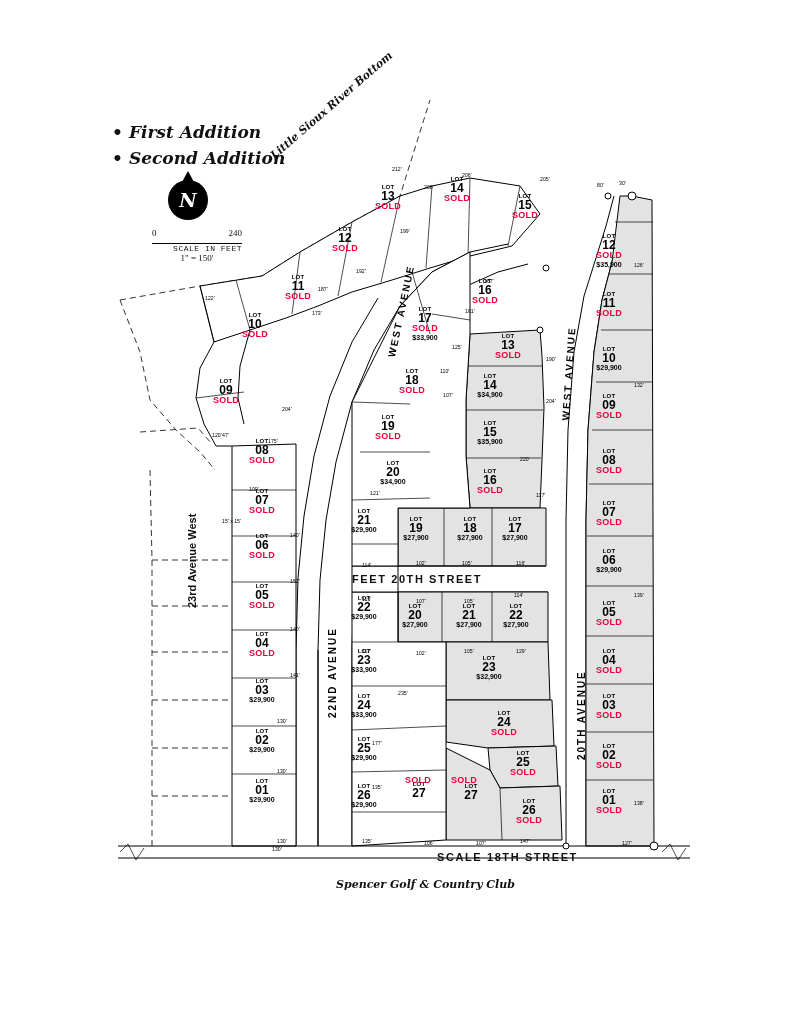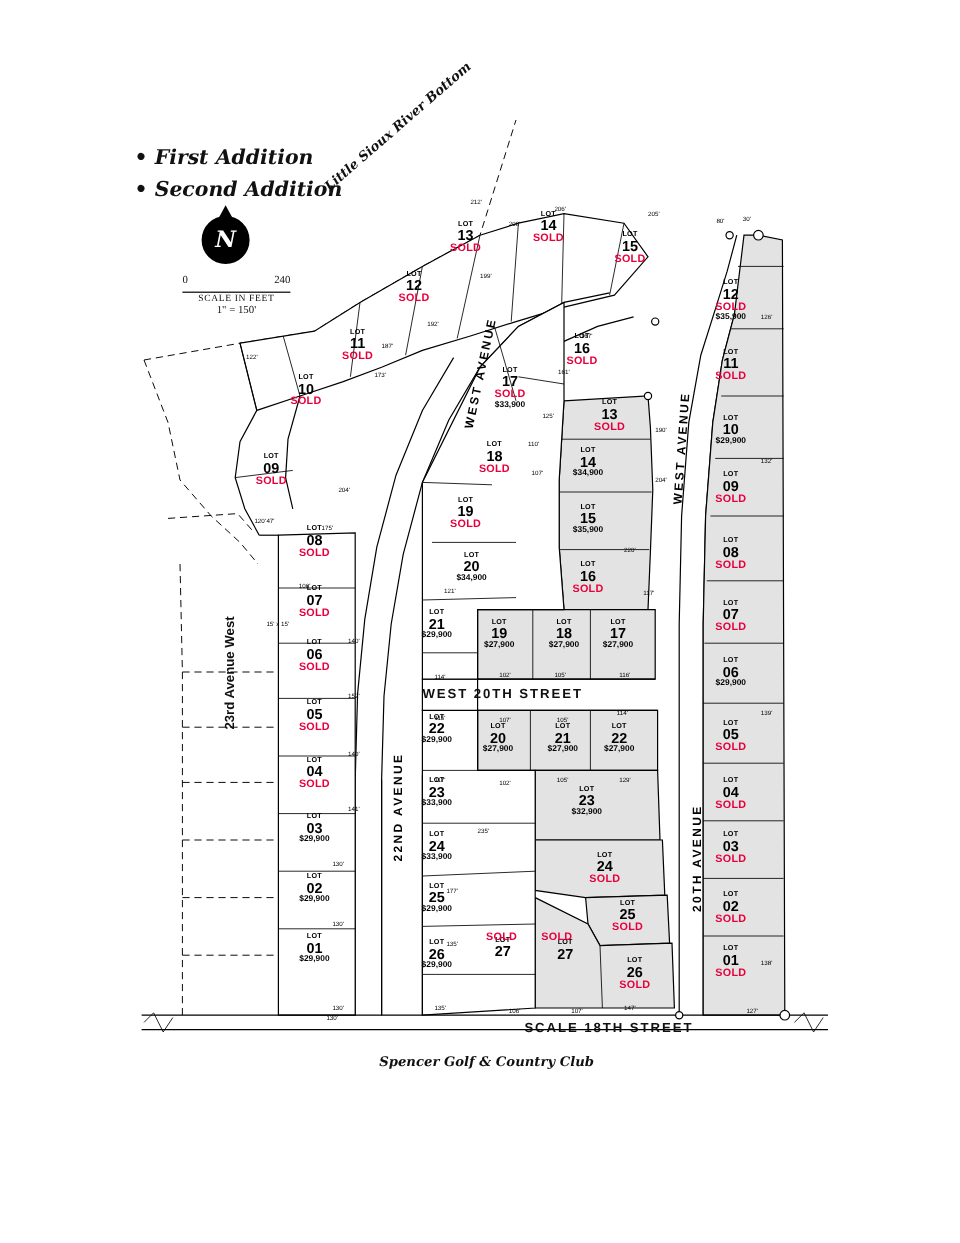--- a/index.html
+++ b/index.html
@@ -40,21 +40,21 @@
     font-family:"DejaVu Serif", serif;font-weight:bold;font-size:19px;font-style:italic;
   }
   .compass:before{
     content:"";position:absolute;top:-9px;left:50%;margin-left:-6px;
     border-left:6px solid transparent;border-right:6px solid transparent;
     border-bottom:11px solid #000;
   }
   .scalebar{position:absolute;left:152px;top:228px;width:90px;}
   .scalebar .line{height:0;border-top:1px solid #000;margin-top:5px;}
   .scalebar .ends{display:flex;justify-content:space-between;font-size:9px;font-family:"Liberation Serif",serif;}
-  .scalebar .cap{font-size:8px;letter-spacing:.5px;text-align:center;font-family:Liberation Serif, serif;}
+  .scalebar .cap{font-size:8px;letter-spacing:.5px;text-align:right;font-family:Liberation Mono, monospace;}
   .scalebar .cap2{font-size:9px;text-align:center;font-family:"Liberation Serif",serif;}
 
   
   .lot{
     position:absolute;
     text-align:center;
     line-height:1.02;
     font-family:"Liberation Sans", sans-serif;
     white-space:nowrap;
   }
@@ -72,21 +72,21 @@
   .dimlbl{position:absolute;font-size:5.2px;color:#000;font-family:"Liberation Sans",sans-serif;white-space:nowrap;}
 
   .river{
     position:absolute;left:268px;top:152px;
     font-size:11px;font-weight:bold;font-style:italic;
     font-family:"DejaVu Serif", serif;
     transform:rotate(-41deg);transform-origin:left top;
     white-space:nowrap;
   }
   .golf{
-    position:absolute;left:316px;top:878px;
+    position:absolute;left:336px;top:878px;
     font-size:11px;font-weight:bold;font-style:italic;
     font-family:"DejaVu Serif", serif;
   }
   .st18{
     position:absolute;left:437px;top:851px;
     font-size:11px;font-weight:bold;letter-spacing:1.6px;
   }
   .st20{
     position:absolute;left:352px;top:573px;
     font-size:11px;font-weight:bold;letter-spacing:1.6px;
@@ -265,21 +265,21 @@
       <span>240</span>
     </div>
     <div class="line"></div>
     <div class="cap">SCALE IN FEET</div>
     <div class="cap2">1" = 150'</div>
   </div>
 
   <div class="river">Little Sioux River Bottom</div>
   <div class="golf">Spencer Golf &amp; Country Club</div>
   <div class="st18">SCALE  18TH   STREET</div>
-  <div class="st20">WEST   20TH   STREET</div>
+  <div class="st20">FEET   20TH   STREET</div>
   <div class="ave23">23rd Avenue West</div>
 
   <div class="road" style="left:327px;top:718px;transform:rotate(-90deg);transform-origin:left top;">
     <span>22ND   AVENUE</span>
   </div>
   <div class="road" style="left:386px;top:356px;transform:rotate(-78deg);transform-origin:left top;">
     <span>WEST   AVENUE</span>
   </div>
   <div class="road" style="left:560px;top:420px;transform:rotate(-86deg);transform-origin:left top;">
     <span>WEST   AVENUE</span>

